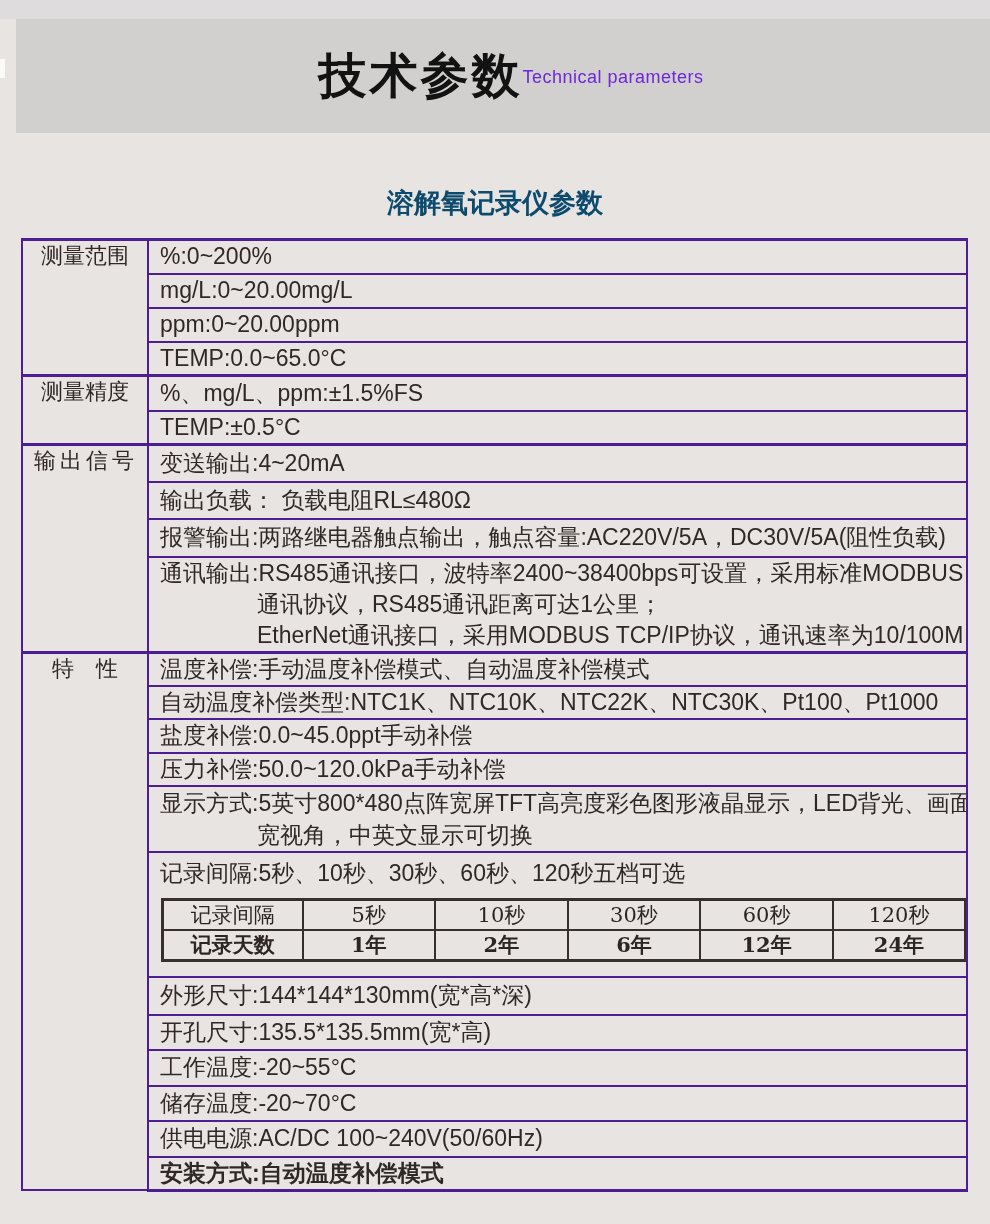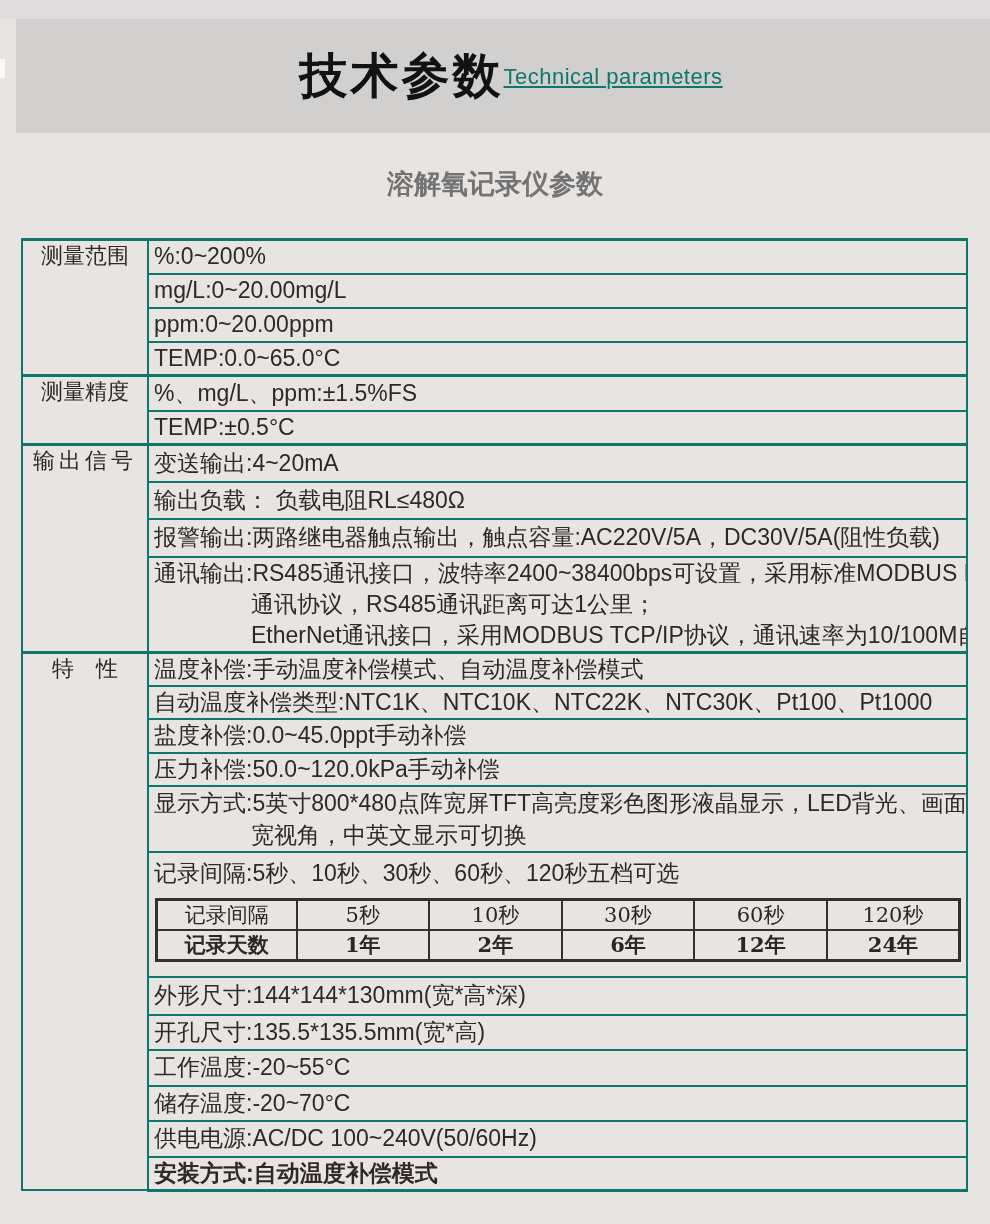--- a/index.html
+++ b/index.html
@@ -8,33 +8,33 @@
     background:#e7e4e2;
     font-family:"Liberation Sans",sans-serif;
     color:#2f2826;overflow:hidden;
   }
   .top-strip{position:absolute;left:0;top:0;width:990px;height:19px;background:#dedcdc;}
   .band{
     position:absolute;left:16px;top:19px;width:990px;height:114px;background:#d1d0cf;
     display:flex;flex-direction:row;align-items:center;justify-content:center;
   }
   .main-title{font-size:48px;font-weight:700;color:#121212;letter-spacing:3px;line-height:1.1;}
-  .sub-title{font-size:22px;font-weight:400;color:#0f766e;margin-top:2px;letter-spacing:0.5px;text-decoration:underline;}
+  .sub-title{font-size:18px;font-weight:400;color:#6d28d9;margin-top:2px;letter-spacing:0.5px;}
   .notch{position:absolute;left:0;top:59px;width:5px;height:19px;background:#fbfaf9;}
   .sec-title{
-    position:absolute;left:0;top:163px;width:990px;height:42px;
-    text-align:center;font-size:27px;font-weight:700;color:#737373;line-height:42px;
+    position:absolute;left:0;top:182px;width:990px;height:42px;
+    text-align:center;font-size:27px;font-weight:700;color:#0c4a6e;line-height:42px;
   }
   .tbl-wrap{position:absolute;left:21px;top:238px;width:947px;}
   table.spec{
     border-collapse:collapse;table-layout:fixed;width:947px;
     font-size:23px;color:#2f2826;
   }
   table.spec td{
-    border:2px solid #0f766e;padding:0 5px;overflow:hidden;white-space:nowrap;
+    border:2px solid #4c1d95;padding:0 11px;overflow:hidden;white-space:nowrap;
   }
   .c-label{width:126px;}
   td.label{
     text-align:center;vertical-align:top;padding-top:5px;font-size:22px;
   }
   td.label.ls{letter-spacing:4px;}
   tr.sec-top td{border-top-width:3px;}
   table.spec tr:last-child td{border-bottom-width:3px;font-weight:bold;}
   .h32{height:32px}.h33{height:33px}.h34{height:34px}.h35{height:35px}
   .h36{height:36px}.h37{height:37px}.h38{height:38px}

